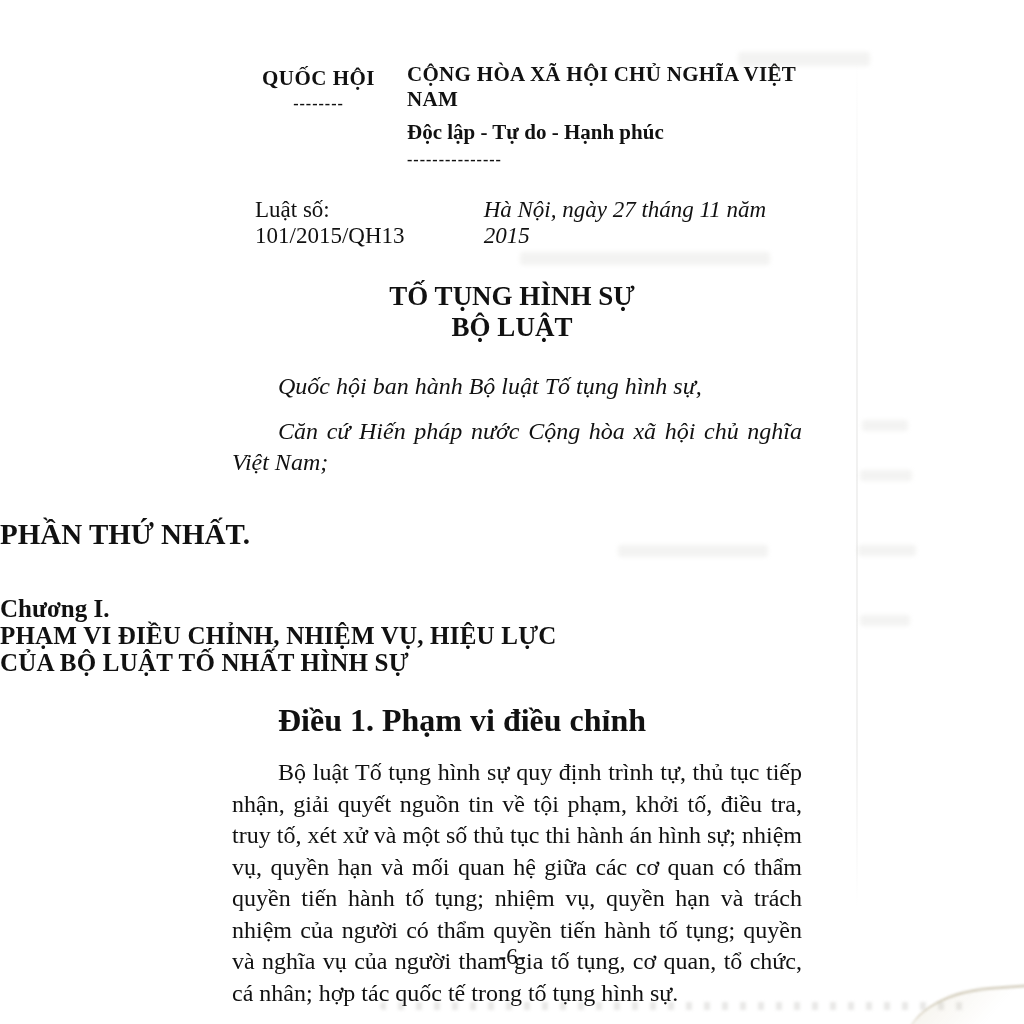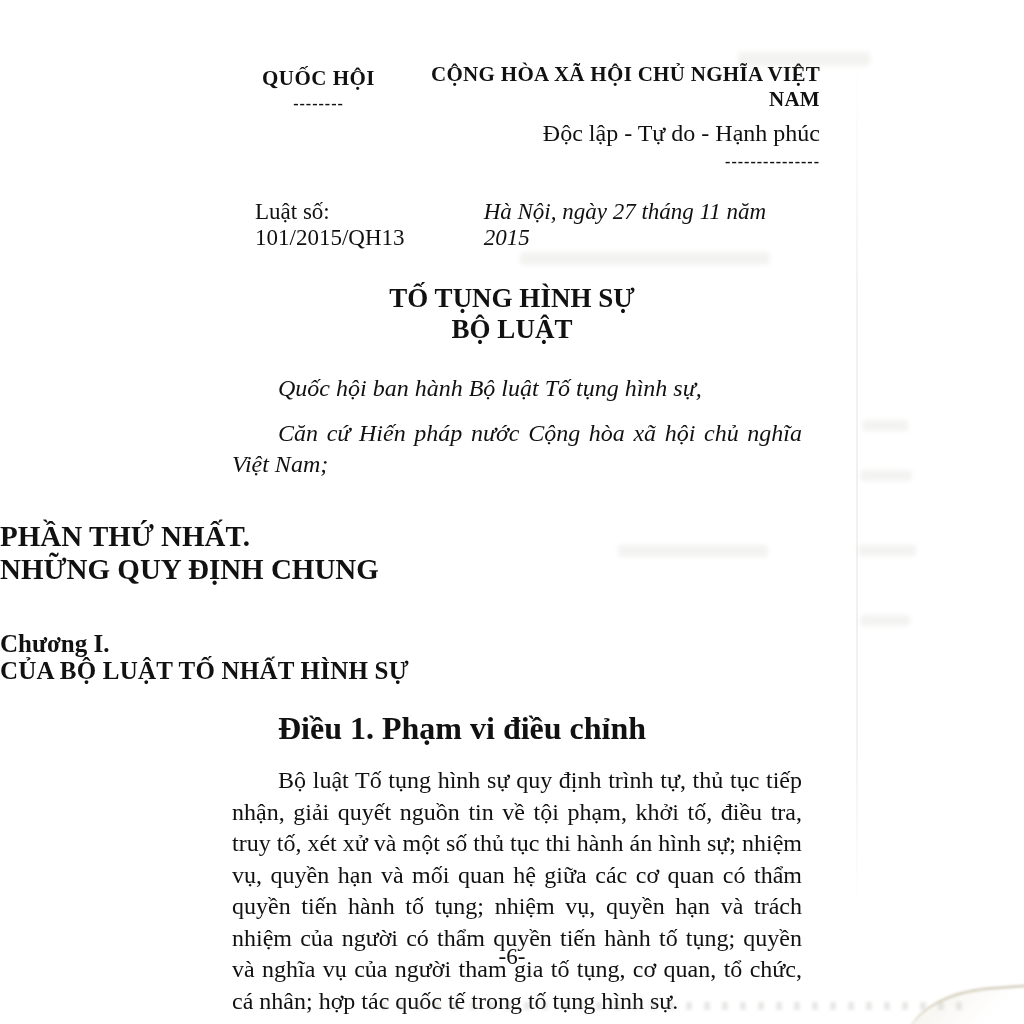--- a/index.html
+++ b/index.html
@@ -30,30 +30,30 @@
   }
   .header-left .divider {
     font-weight: bold;
     font-size: 16px;
     letter-spacing: 1px;
     line-height: 14px;
     margin-top: 6px;
   }
   .header-right {
     flex: 1 1 70%;
-    text-align: right;
+    text-align: left;
   }
   .header-right .country {
     font-weight: bold;
     font-size: 21px;
     letter-spacing: 0.3px;
   }
   .header-right .motto {
-    font-weight: normal;
-    font-size: 24px;
+    font-weight: bold;
+    font-size: 21px;
     margin-top: 8px;
   }
   .header-right .divider {
     font-weight: bold;
     font-size: 16px;
     letter-spacing: 1px;
     line-height: 14px;
     margin-top: 8px;
   }
   
@@ -192,25 +192,25 @@
     <div>BỘ LUẬT</div>
   </div>
 
   <div class="preamble">
     <p>Quốc hội ban hành Bộ luật Tố tụng hình sự,</p>
     <p>Căn cứ Hiến pháp nước Cộng hòa xã hội chủ nghĩa Việt Nam;</p>
   </div>
 
   <div class="part-heading">
     <div>PHẦN THỨ NHẤT.</div>
-    <div>NHỮNG QUY ĐỊNH CHUNG</div>
   </div>
 
   <div class="chapter-heading">
     <div class="chapter-no">Chương I.</div>
+    <div class="chapter-name">PHẠM VI ĐIỀU CHỈNH, NHIỆM VỤ, HIỆU LỰC</div>
     <div class="chapter-name">CỦA BỘ LUẬT TỐ NHẤT HÌNH SỰ</div>
   </div>
 
   <div class="article-heading">Điều 1. Phạm vi điều chỉnh</div>
   <p class="article-body">Bộ luật Tố tụng hình sự quy định trình tự, thủ tục tiếp nhận, giải quyết nguồn tin về tội phạm, khởi tố, điều tra, truy tố, xét xử và một số thủ tục thi hành án hình sự; nhiệm vụ, quyền hạn và mối quan hệ giữa các cơ quan có thẩm quyền tiến hành tố tụng; nhiệm vụ, quyền hạn và trách nhiệm của người có thẩm quyền tiến hành tố tụng; quyền và nghĩa vụ của người tham gia tố tụng, cơ quan, tổ chức, cá nhân; hợp tác quốc tế trong tố tụng hình sự.</p>
 
   <div class="page-number">-6-</div>
 
   <div class="fold-line"></div>
   <div class="bleed bleed-1"></div>

